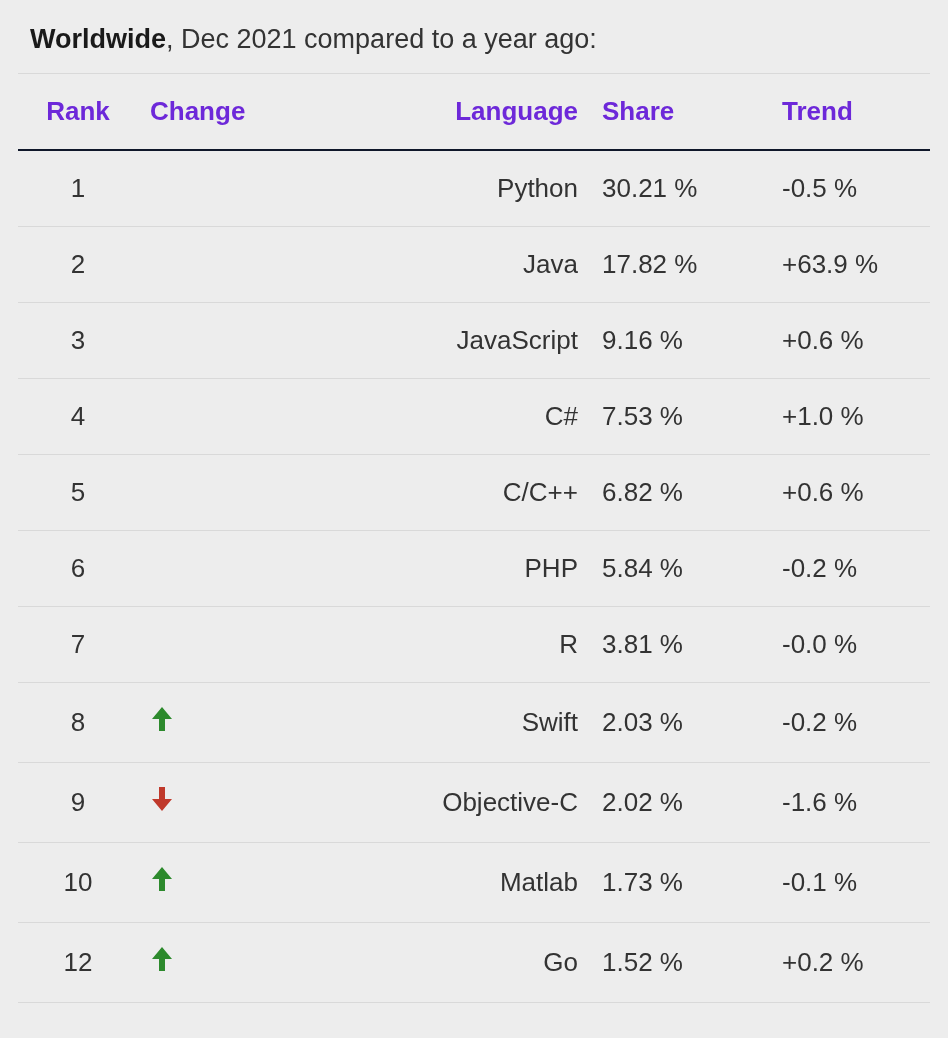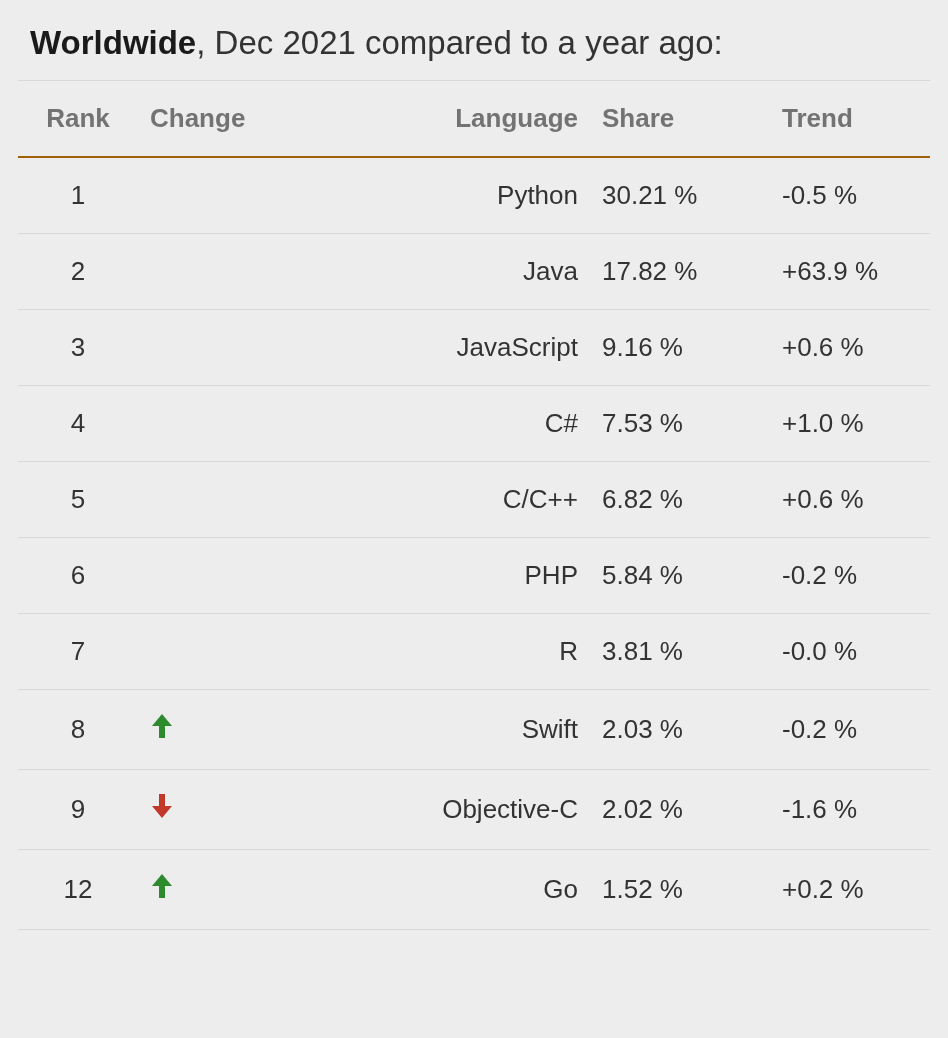--- a/index.html
+++ b/index.html
@@ -4,37 +4,37 @@
   <style>
     * { margin: 0; padding: 0; box-sizing: border-box; }
     body {
       background: #ededed;
       font-family: -apple-system, BlinkMacSystemFont, "Helvetica Neue", Arial, sans-serif;
       color: #2a2a2a;
       padding: 24px 18px;
       width: 948px;
     }
     .caption {
-      font-size: 33px;
+      font-size: 27px;
       padding: 0 12px 18px 12px;
       color: #333;
     }
     .caption .bold { font-weight: 700; color: #1a1a1a; }
     table {
       width: 100%;
       border-collapse: collapse;
       font-size: 26px;
     }
     thead th {
       text-align: left;
       font-weight: 700;
       padding: 22px 12px;
       border-top: 1px solid #d9d9d9;
-      border-bottom: 2px solid #a16207;
-      color: #737373;
+      border-bottom: 2px solid #0f172a;
+      color: #6d28d9;
     }
     tbody td {
       padding: 22px 12px;
       border-bottom: 1px solid #d9d9d9;
       color: #333;
       vertical-align: middle;
     }
     .col-rank { width: 120px; text-align: center; }
     .col-change { width: 160px; }
     .col-lang { text-align: right; }
@@ -123,20 +123,29 @@
       <tr>
         <td class="col-rank">9</td>
         <td class="col-change"><span class="arrow arrow-down"><svg viewBox="0 0 24 28">
               <path d="M12 26 L2 14 L9 14 L9 2 L15 2 L15 14 L22 14 Z" fill="#c0392b"></path>
             </svg></span></td>
         <td class="col-lang">Objective-C</td>
         <td class="col-share">2.02 %</td>
         <td class="col-trend">-1.6 %</td>
       </tr>
       <tr>
+        <td class="col-rank">10</td>
+        <td class="col-change"><span class="arrow arrow-up"><svg viewBox="0 0 24 28">
+              <path d="M12 2 L22 14 L15 14 L15 26 L9 26 L9 14 L2 14 Z" fill="#2d8a2d"></path>
+            </svg></span></td>
+        <td class="col-lang">Matlab</td>
+        <td class="col-share">1.73 %</td>
+        <td class="col-trend">-0.1 %</td>
+      </tr>
+      <tr>
         <td class="col-rank">12</td>
         <td class="col-change"><span class="arrow arrow-up"><svg viewBox="0 0 24 28">
               <path d="M12 2 L22 14 L15 14 L15 26 L9 26 L9 14 L2 14 Z" fill="#2d8a2d"></path>
             </svg></span></td>
         <td class="col-lang">Go</td>
         <td class="col-share">1.52 %</td>
         <td class="col-trend">+0.2 %</td>
       </tr>
     </tbody>
 </table>

